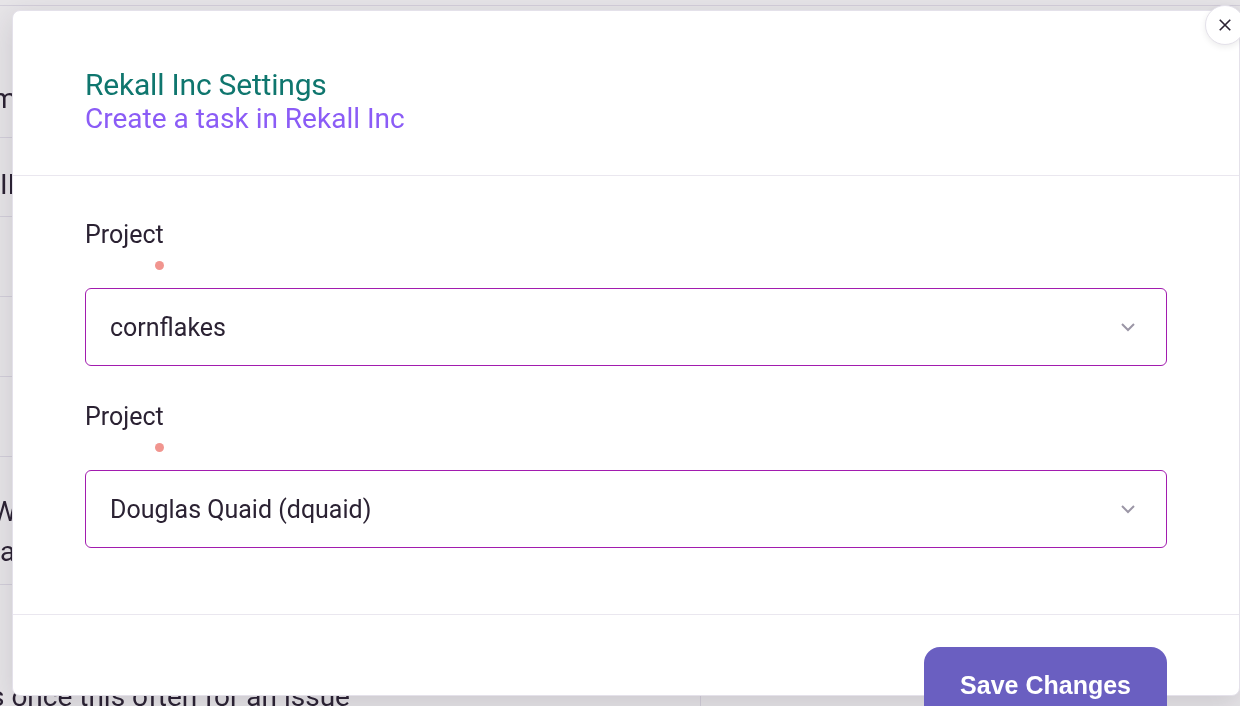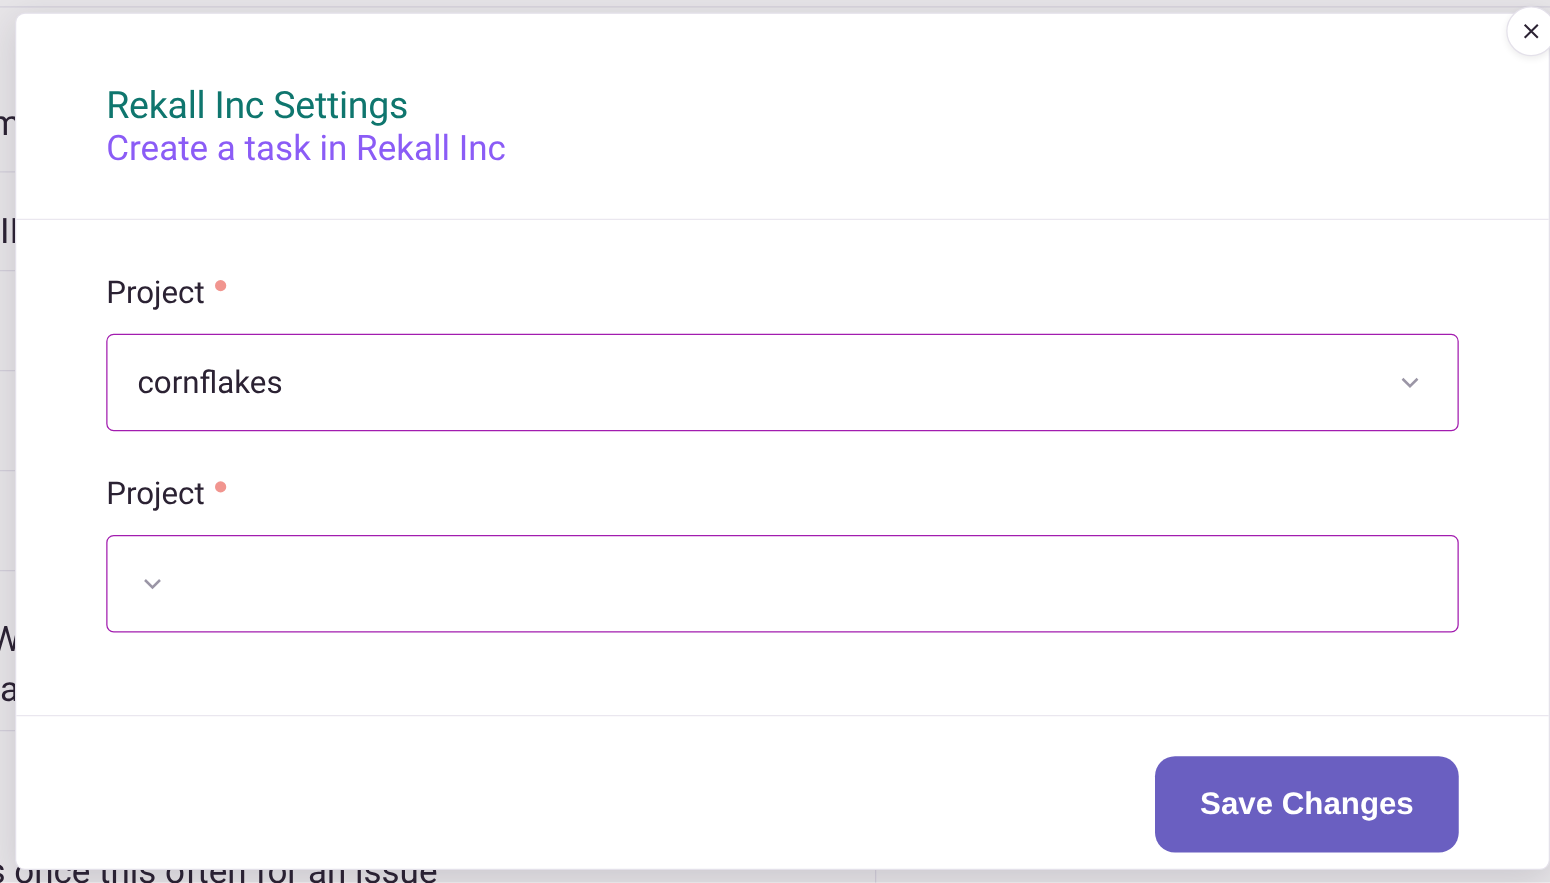--- a/index.html
+++ b/index.html
@@ -61,23 +61,24 @@
     padding: 44px 72px 30px 72px;
     flex: 1;
     border-bottom: 1px solid #eae7ef;
   }
   .field { margin-bottom: 36px; }
   .field-label {
     font-size: 25px;
     font-weight: 400;
     color: #2b2233;
     display: inline-flex;
-    align-items: flex-start;
+    align-items: flex-end;
     gap: 8px;
     margin-bottom: 18px;
+    flex-direction: column;
   }
   .required-dot {
     width: 9px; height: 9px; border-radius: 50%;
     background: #f1958f;
     margin-top: 4px;
   }
   .select {
     width: 100%;
     height: 78px;
     border: 1px solid #a21caf;
@@ -157,20 +158,21 @@
           </svg>
       </div>
     </div>
 
     <div class="field">
       <div class="field-label">
         <span>Project</span>
         <span class="required-dot"></span>
       </div>
       <div class="select">
+        <span class="select-value">Douglas Quaid (dquaid)</span>
         <svg viewBox="0 0 24 24">
             <path d="M6 9 L12 15 L18 9"></path>
           </svg>
       </div>
     </div>
 
   </div>
 
   <div class="modal-footer">
     <button class="save-btn">Save Changes</button>

